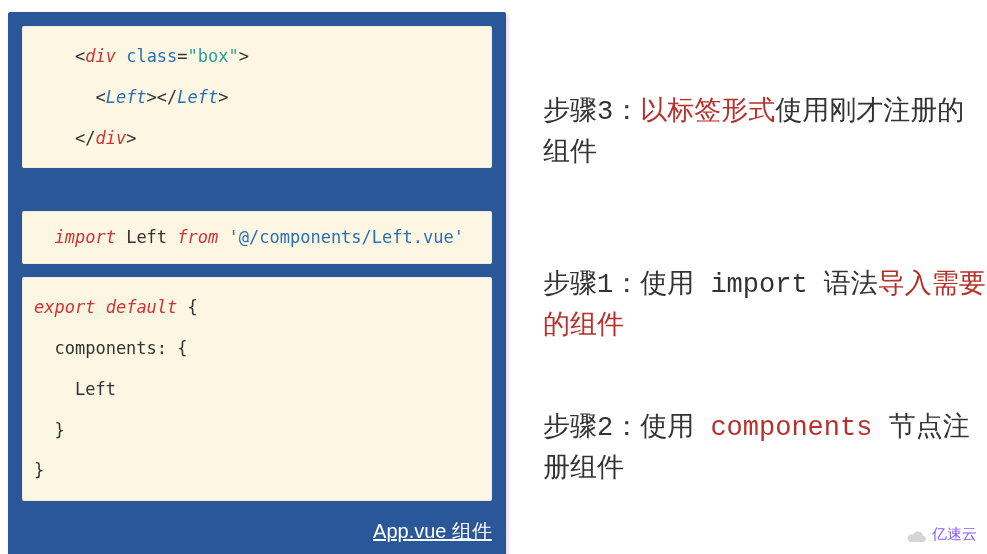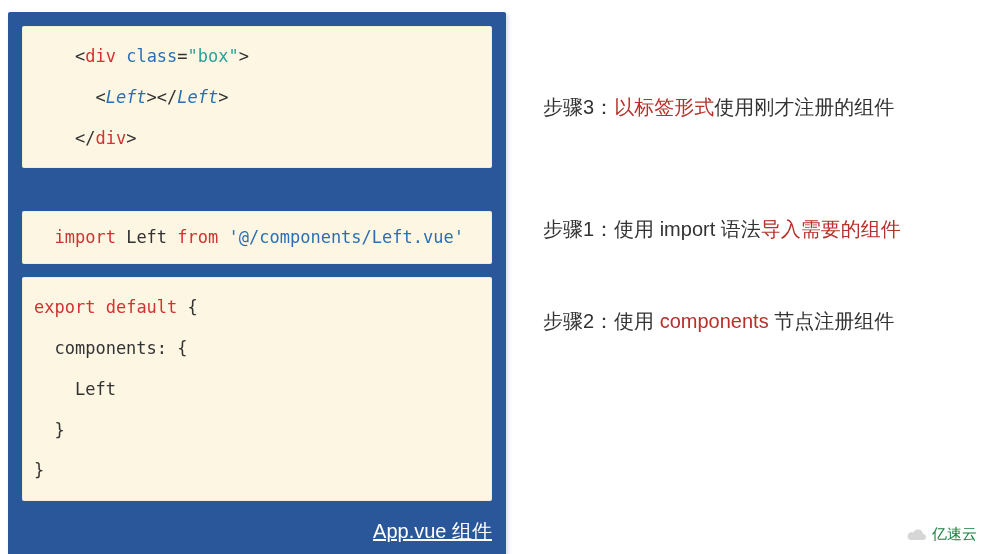--- a/index.html
+++ b/index.html
@@ -44,39 +44,40 @@
     font-size: 20px;
     padding: 4px 0 6px 0;
     text-decoration: underline;
   }
   .right-panel {
     width: 480px;
     padding-left: 36px;
     padding-top: 92px;
   }
   .step {
-    font-size: 20px;
+    font-size: 27px;
     color: #333;
     line-height: 1.5;
     margin-bottom: 92px;
+    font-family: Liberation Mono, monospace;
   }
   .step:nth-child(2) { margin-bottom: 62px; }
-  .t-red   { color: #d13232; }
+  .t-red   { color: #d13232; font-style: italic; }
   .t-green { color: #2aa198; }
   .t-blue  { color: #2a6fb5; text-align: right; }
   .t-plain { color: #333; }
   .t-dred  { color: #b7302a; }
   .watermark {
     position: absolute;
     right: 10px;
     bottom: 10px;
     font-size: 15px;
-    color: #15803d;
+    color: #8b5cf6;
     display: flex;
-    align-items: center;
+    align-items: flex-end;
     gap: 4px;
   }
   .watermark svg { opacity: 0.6; }
 </style>
 </head>
 <body>
 
 <div class="container">
   <div class="left-panel">
     <div class="blue-box">

